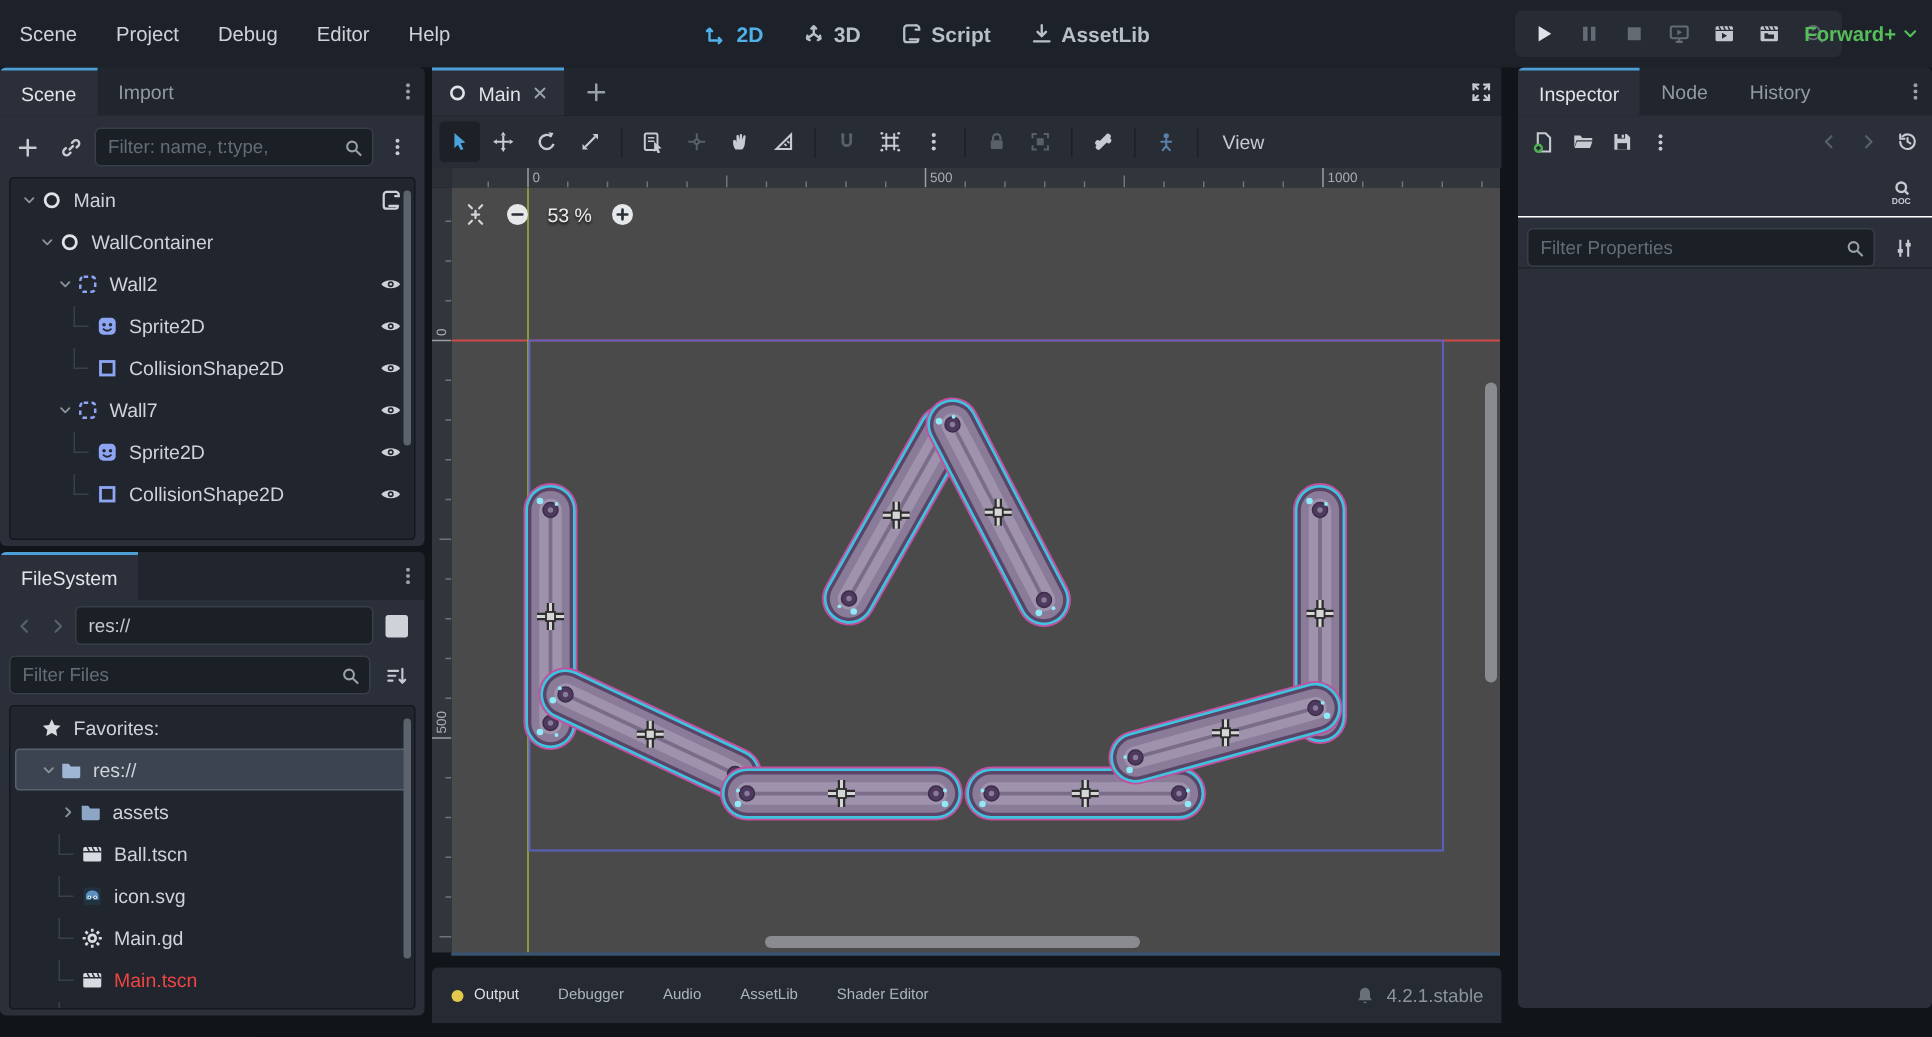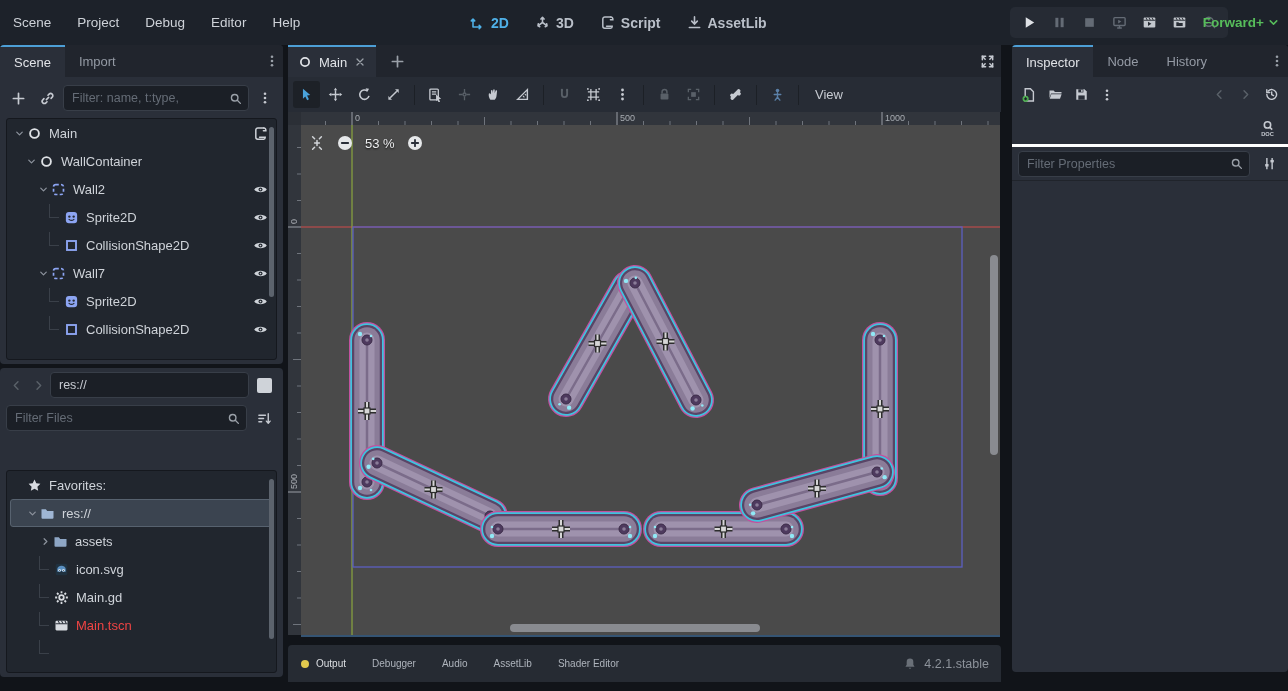--- a/index.html
+++ b/index.html
@@ -71,21 +71,21 @@
   #bottom-bar{left:288px;top:645px;width:713px;height:37px;background:#262b33;display:flex;align-items:center;border-radius:4px 4px 0 0}
   .bb-tab{padding:0 13px;font-size:10px;color:#aeb4bc;display:flex;align-items:center;gap:7px}
   .bb-tab.first{color:#dcdfe3}
   .bb-dot{width:8px;height:8px;border-radius:50%;background:#e2c94e}
   #bb-right{margin-left:auto;display:flex;align-items:center;gap:7px;padding-right:12px;color:#8d939b;font-size:12.5px}
   #bb-bell{color:#6a7078;display:flex}
 
   
   #inspector-toolbar{display:flex;align-items:center;height:35px;padding:0 4px}
   #insp-doc-row{height:32px;display:flex;align-items:center;justify-content:flex-end;padding:0 8px}
-  #insp-filter-row{height:33px;display:flex;align-items:center;gap:6px;padding:0 6px;border-top:3px solid #ffffff;border-bottom:1px solid #20242b}
+  #insp-filter-row{height:33px;display:flex;align-items:flex-end;gap:6px;padding:0 6px;border-top:1px solid #ffffff;border-bottom:1px solid #20242b}
 </style>
 </head>
 <body>
 
 <div class="abs" id="menubar">
     <div class="menu-item">Scene</div>
     <div class="menu-item">Project</div>
     <div class="menu-item">Debug</div>
     <div class="menu-item">Editor</div>
     <div class="menu-item">Help</div>
@@ -441,20 +441,34 @@
               </g>
             </svg>
           </span>
         </div>
       </div>
     <div class="vscroll" style="right:2px;top:8px;height:170px"></div>
   </div>
 </div>
 
 <div class="dock" style="left:0;top:368px;width:283px;height:309px">
+  <div class="tabstrip">
+    <div class="tab active">
+      <span>FileSystem</span>
+    </div>
+    <div class="strip-dots" id="fs-dots">
+        <svg width="14" height="14" viewBox="0 0 16 16">
+          <g fill="currentColor">
+            <circle cx="8" cy="3.2" r="1.5"></circle>
+            <circle cx="8" cy="8" r="1.5"></circle>
+            <circle cx="8" cy="12.8" r="1.5"></circle>
+          </g>
+        </svg>
+      </div>
+  </div>
   <div style="display:flex;align-items:center;height:34px;padding:0 6px;gap:2px">
     <div class="icon-btn dim" style="width:20px" id="fs-back">
         <svg width="13" height="13" viewBox="0 0 16 16">
           <path d="M9.8 3.5L5.3 8l4.5 4.5" stroke="currentColor" stroke-width="1.8" fill="none" stroke-linecap="round" stroke-linejoin="round"></path>
         </svg>
       </div>
     <div class="icon-btn dim" style="width:20px" id="fs-fwd">
         <svg width="13" height="13" viewBox="0 0 16 16">
           <path d="M6.2 3.5L10.7 8l-4.5 4.5" stroke="currentColor" stroke-width="1.8" fill="none" stroke-linecap="round" stroke-linejoin="round"></path>
         </svg>
@@ -525,20 +539,37 @@
               <svg width="11" height="11" viewBox="0 0 16 16">
                 <path d="M6 4l4 4-4 4" stroke="currentColor" stroke-width="1.8" fill="none" stroke-linecap="round" stroke-linejoin="round"></path>
               </svg>
             </span>
             <span class="nicon" style="color:#8ea6c5">
               <svg width="15" height="15" viewBox="0 0 16 16">
                 <path d="M1.6 3.4h4.6l1.5 1.9h6.7v7.2a1.1 1.1 0 0 1-1.1 1.1H2.7a1.1 1.1 0 0 1-1.1-1.1Z" fill="currentColor"></path>
               </svg>
             </span>
             <span class="lbl">assets</span>
+          </div>
+        </div>
+        <div class="tree-row">
+          <div class="rowc">
+            <span style="width:32px;flex:none"></span>
+            <span class="guide"></span>
+            <span style="width:4px;flex:none"></span>
+            <span class="nicon" style="color:#d8dbe0">
+              <svg width="15" height="15" viewBox="0 0 16 16">
+                <g>
+                  <rect x="1.6" y="2.8" width="12.8" height="10.4" rx="1.2" fill="currentColor"></rect>
+                  <path d="M1.6 6.2h12.8" stroke="#2a2f39" stroke-width="1.1"></path>
+                  <path d="M4.4 3l1.6 3M8 3l1.6 3M11.6 3l1.3 2.6" stroke="#2a2f39" stroke-width="1.1"></path>
+                </g>
+              </svg>
+            </span>
+            <span class="lbl">Ball.tscn</span>
           </div>
         </div>
         <div class="tree-row">
           <div class="rowc">
             <span style="width:32px;flex:none"></span>
             <span class="guide"></span>
             <span style="width:4px;flex:none"></span>
             <span class="nicon" style="color:#5a8fc0">
               <svg width="15" height="15" viewBox="0 0 16 16">
                 <g>

